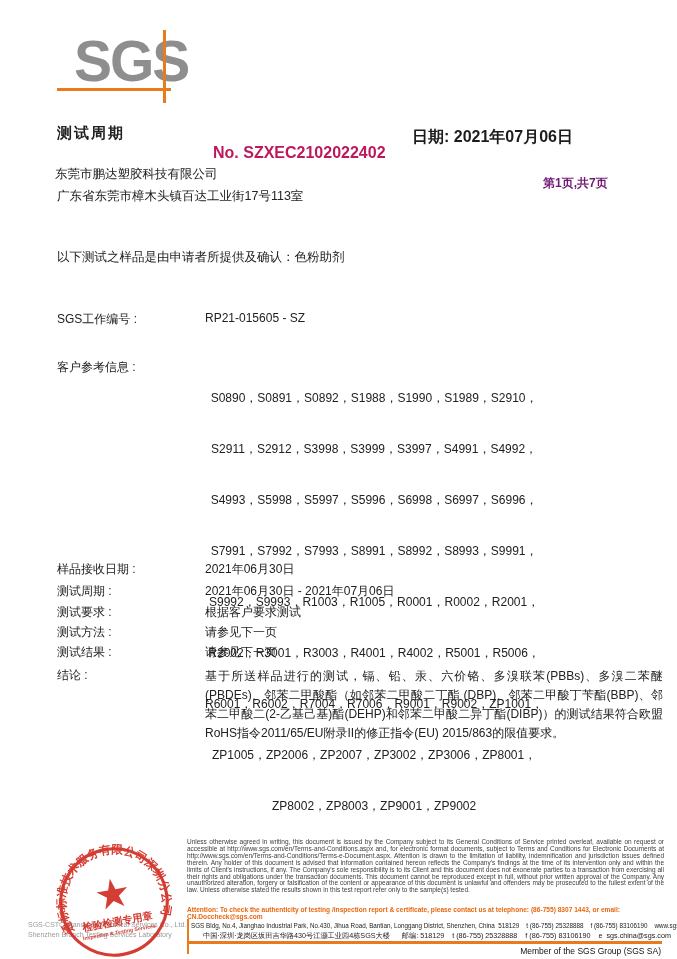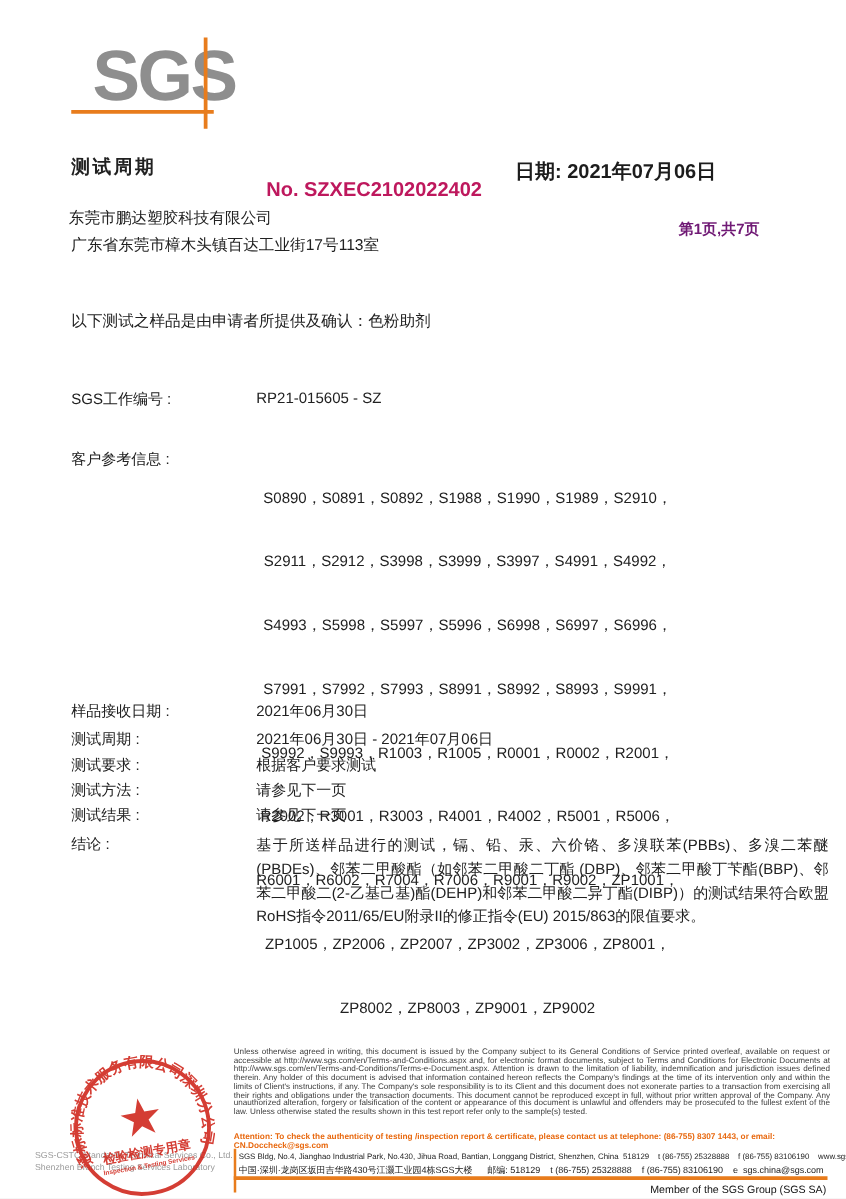--- a/index.html
+++ b/index.html
@@ -33,21 +33,21 @@
 
   
   .lab1{position:absolute;left:28px;top:921px;font-size:7px;color:#9a9a9a;white-space:pre;}
   .lab2{position:absolute;left:28px;top:931px;font-size:7px;color:#9a9a9a;white-space:pre;}
   .stamp{position:absolute;left:56px;top:844px;width:116px;height:116px;}
   .legal{position:absolute;left:187px;top:839px;width:477px;font-size:6.5px;line-height:6.9px;
          color:#3c3c3c;text-align:justify;}
   .attention{position:absolute;left:187px;top:906px;width:477px;font-size:6.6px;line-height:7.4px;
          color:#e8680e;font-weight:bold;}
   .addr1{position:absolute;left:191px;top:922px;font-size:6.3px;color:#222;white-space:pre;}
-  .addr2{position:absolute;left:191px;top:931px;font-size:7.2px;color:#222;white-space:pre;}
+  .addr2{position:absolute;left:203px;top:931px;font-size:7.2px;color:#222;white-space:pre;}
   .f-vline{position:absolute;left:187px;top:919px;width:2px;height:35px;background:#e87c1c;}
   .f-hline{position:absolute;left:187px;top:941px;width:475px;height:2.5px;background:#e87c1c;}
   .member{position:absolute;right:16px;top:946px;font-size:8.5px;color:#111;}
 </style>
 </head>
 <body>
 
 <div class="page">
 
   <div class="logo">SGS</div>

